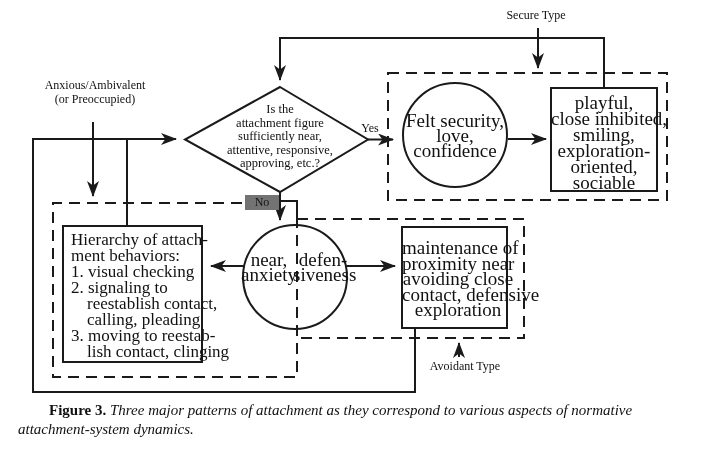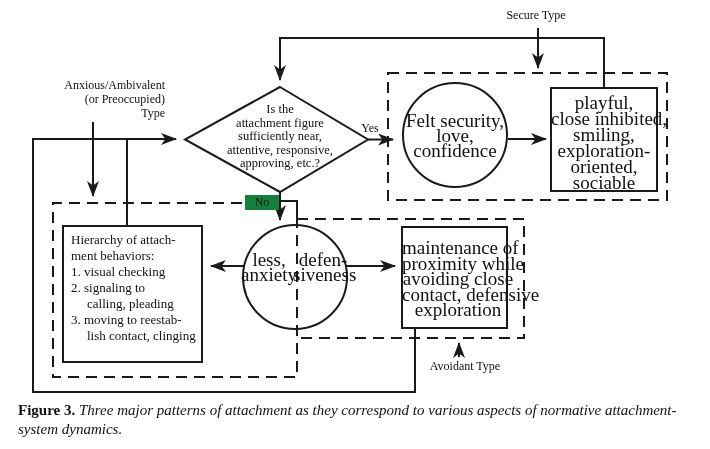--- a/index.html
+++ b/index.html
@@ -7,29 +7,29 @@
     position:relative;width:710px;height:449px;background:#ffffff;
     font-family:"Liberation Serif","DejaVu Serif",serif;color:#111;
     overflow:hidden;
   }
   #diagram-svg{position:absolute;left:0;top:0;}
   .txt{position:absolute;text-align:center;font-size:19px;line-height:15px;white-space:nowrap;}
   .txt div{white-space:nowrap;}
   .diamond-txt{font-size:12.5px;line-height:13.6px;}
   .box-txt{line-height:15.5px;}
   .left-align{text-align:left;}
-  .hier{font-size:13px;line-height:16px;}
+  .hier{font-size:17px;line-height:16px;}
   .hier .indent{padding-left:16px;}
   .lbl{font-size:12px;line-height:14px;}
-  .no-lbl{background:#15803d;}
+  .no-lbl{background:#737373;}
   .caption{
     position:absolute;left:18px;top:401px;width:678px;
     font-size:15px;line-height:18.5px;white-space:normal;text-align:left;
   }
-  .caption .fig-label{font-weight:bold;font-style:normal;}
+  .caption .fig-label{font-weight:bold;font-style:normal;margin-left:31px;}
   .caption .fig-text{font-style:italic;}
 </style>
 </head>
 <body>
 
 <div id="stage">
 
   <svg id="diagram-svg" width="710" height="449" viewBox="0 0 710 449">
     <defs>
       <marker id="ah" markerWidth="9" markerHeight="7" refX="7.5" refY="3" orient="auto">
@@ -79,52 +79,52 @@
   <div class="txt box-txt" style="left:551px;top:95px;width:106px;line-height:16px;">
     <div>playful,</div>
     <div>close inhibited,</div>
     <div>smiling,</div>
     <div>exploration-</div>
     <div>oriented,</div>
     <div>sociable</div>
   </div>
 
   <div class="txt" style="left:240px;top:252px;width:58px;">
-    <div>less,</div>
+    <div>near,</div>
     <div>anxiety</div>
   </div>
   <div class="txt" style="left:293px;top:252px;width:60px;">
     <div>defen-</div>
     <div>siveness</div>
   </div>
 
   <div class="txt left-align hier" style="left:71px;top:232px;width:128px;">
     <div>Hierarchy of attach-</div>
     <div>ment behaviors:</div>
     <div>1. visual checking</div>
     <div>2. signaling to</div>
+    <div class="indent">reestablish contact,</div>
     <div class="indent">calling, pleading</div>
     <div>3. moving to reestab-</div>
     <div class="indent">lish contact, clinging</div>
   </div>
 
   <div class="txt box-txt" style="left:402px;top:240px;width:112px;">
     <div>maintenance of</div>
-    <div>proximity while</div>
+    <div>proximity near</div>
     <div>avoiding close</div>
     <div>contact, defensive</div>
     <div>exploration</div>
   </div>
 
   <div class="txt lbl" style="left:486px;top:8px;width:100px;">Secure Type</div>
 
-  <div class="txt lbl" style="left:25px;top:78px;width:140px;text-align:right;">
+  <div class="txt lbl" style="left:25px;top:78px;width:140px;">
     <div>Anxious/Ambivalent</div>
     <div>(or Preoccupied)</div>
-    <div>Type</div>
   </div>
 
   <div class="txt lbl" style="left:350px;top:121px;width:40px;">Yes</div>
 
   <div class="txt lbl no-lbl" style="left:245px;top:195px;width:34px;height:15px;">No</div>
 
   <div class="txt lbl" style="left:415px;top:359px;width:100px;">Avoidant Type</div>
 
   <div class="caption">
     <span class="fig-label">Figure 3.</span>

